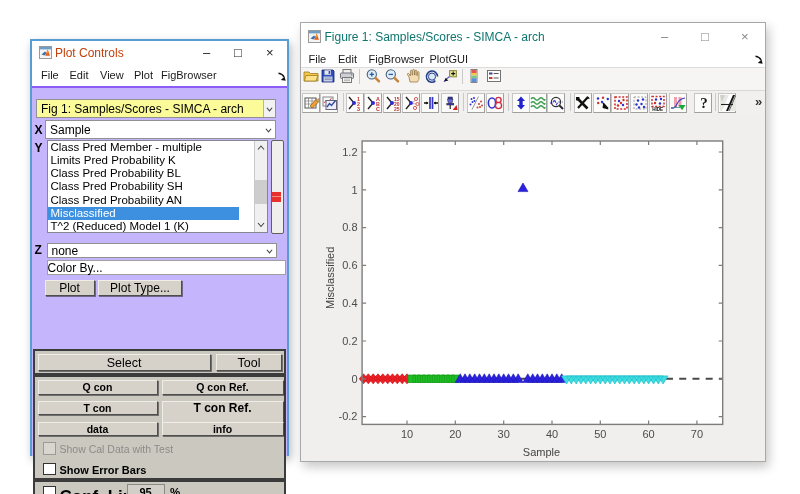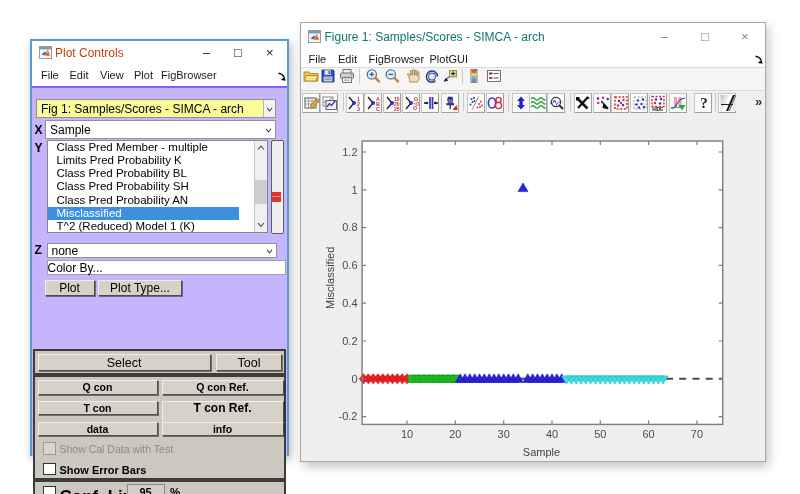--- a/index.html
+++ b/index.html
@@ -9,21 +9,21 @@
 #lw { left:30px; top:39px; width:259px; height:417px; border:2px solid #569dd4; box-shadow:2px 4px 9px rgba(0,0,0,.28); }
 #lw .ttl { position:absolute; left:23px; top:5px; font-size:12px; color:#c2410c; }
 .wbtn { position:absolute; font-size:13px; color:#222; top:4px; }
 #lw .menu, #rw .menu { position:absolute; font-size:11px; color:#1a1a1a; }
 #lcontent { position:absolute; left:0; top:45px; width:255px; height:370px; background:#c4b5fd; border-top:2px solid #8b5cf6; }
 .combo { position:absolute; background:#fff; border:1px solid #919191; font-size:12px; color:#000; }
 .combo .ctx { position:absolute; left:4px; top:2px; white-space:nowrap; }
 .chv { position:absolute; right:3px; top:4px; width:7px; height:7px; }
 .lab { position:absolute; font-weight:bold; font-size:12px; color:#000; }
 #ylist { position:absolute; left:14.5px; top:52px; width:221px; height:93px; background:#fff; border:1px solid #828790; font-size:11.5px; overflow:hidden; }
-.lrow { height:13.15px; line-height:13.15px; padding-left:9px; white-space:nowrap; color:#000; }
+.lrow { height:13.15px; line-height:13.15px; padding-left:3px; white-space:nowrap; color:#000; }
 .lrow.sel { background:#3d8fe0; color:#fff; width:191px; }
 #lscroll { position:absolute; right:0; top:0; width:13px; height:91px; background:#f0f0f0; border-left:1px solid #c8c8c8; }
 #lthumb { position:absolute; left:0.5px; top:39px; width:11.5px; height:24px; background:#cdcdcd; }
 .sarr { position:absolute; left:2.2px; width:8px; height:8px; }
 #rslider { position:absolute; left:238.5px; top:52px; width:13.5px; height:94px; background:#f1efec; border:1.6px solid #5f5f5f; border-radius:2px; }
 #rthumb { position:absolute; left:0.8px; top:51px; width:9px; height:9.5px; background:#e8312c; }
 #rthumb::after { content:""; position:absolute; left:0; top:3.8px; width:100%; height:1.6px; background:#f88a86; }
 .btn { position:absolute; background:#d6d2ca; border:1px solid #4e4e4e; border-top-color:#efede8; border-left-color:#efede8; box-shadow:1px 1px 0 rgba(40,40,40,.55); font-size:12px; color:#000; text-align:center; }
 .panel { position:absolute; left:1px; width:253px; border:2px solid #3c3c3c; background:#cbc8c0;margin-top:48px; }
 .cb { position:absolute; width:12.5px; height:12.5px; background:#fff; border:1px solid #333; }

